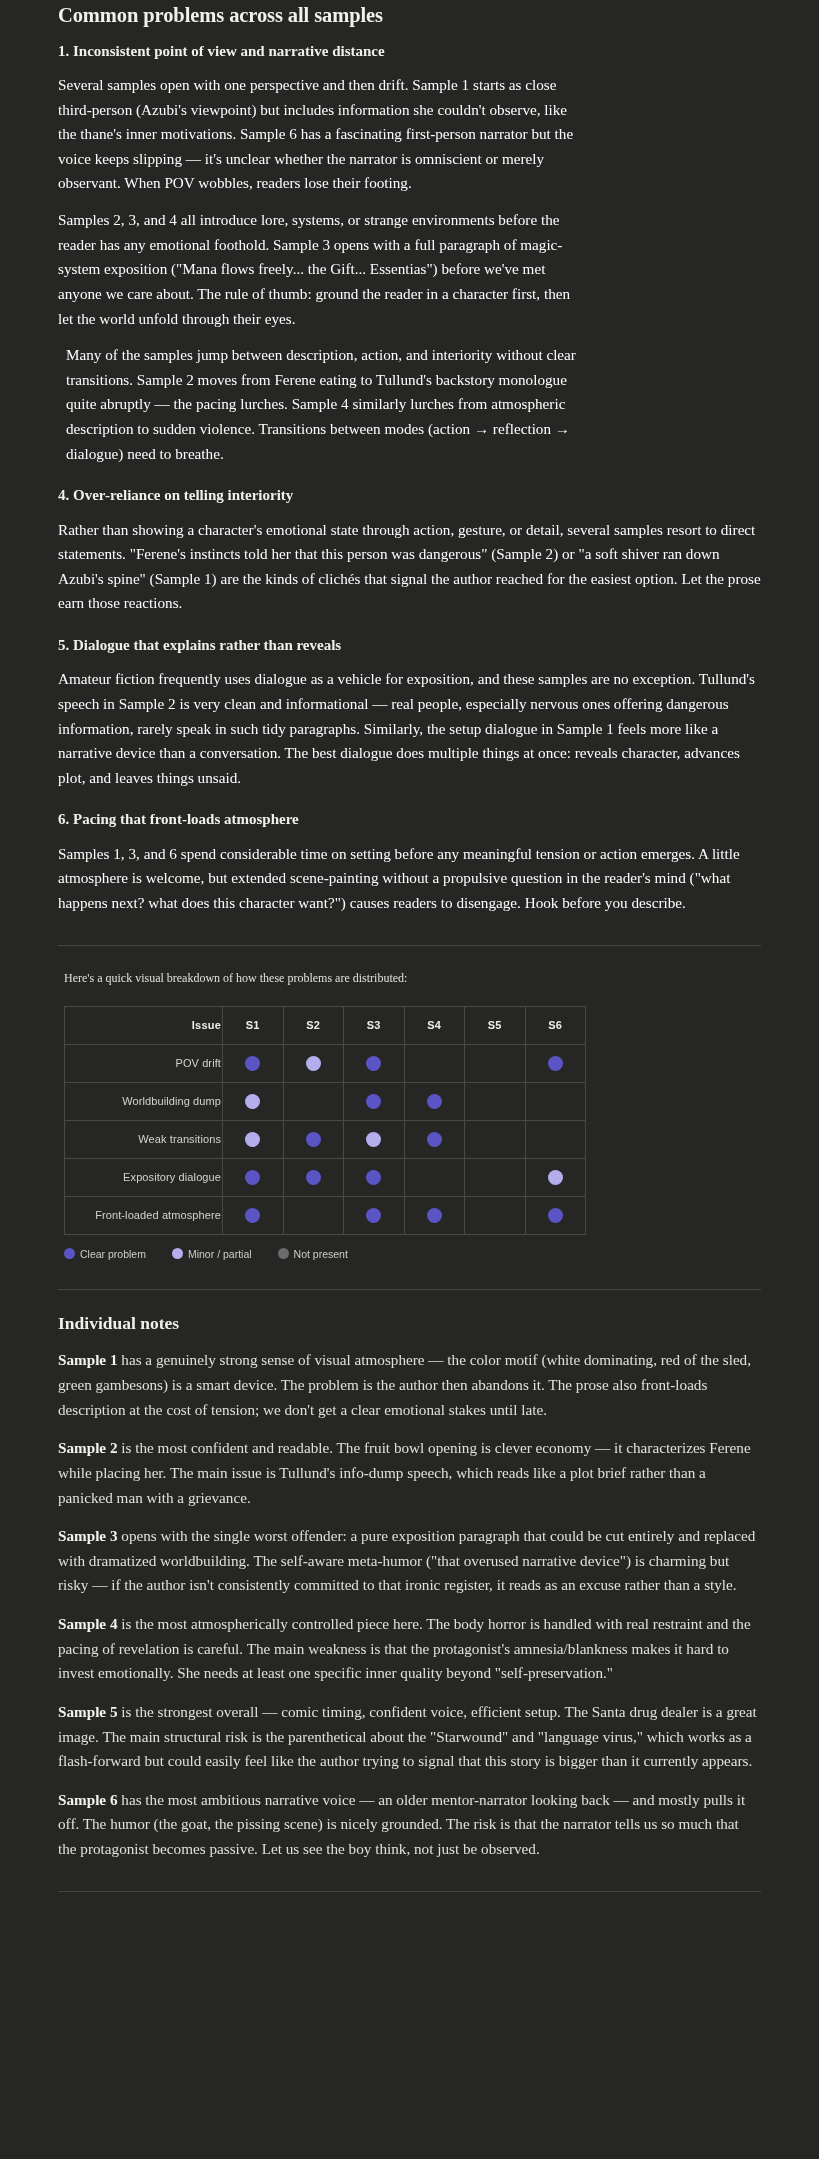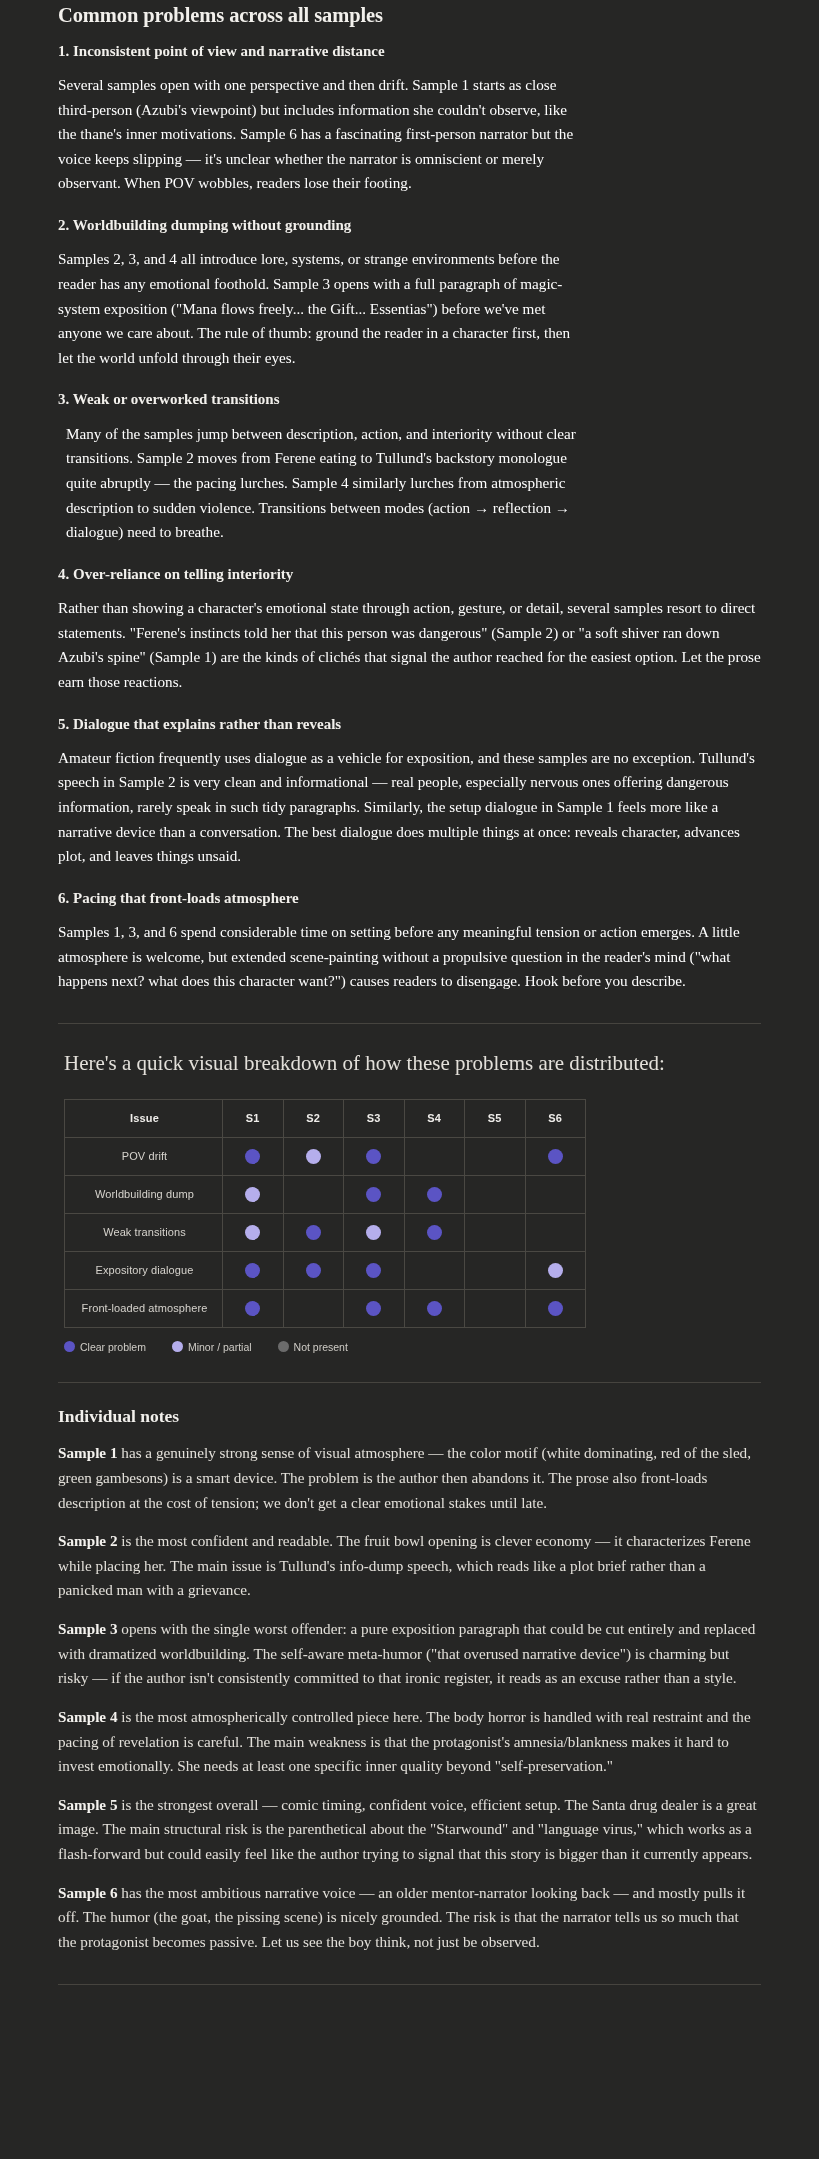--- a/index.html
+++ b/index.html
@@ -46,21 +46,21 @@
 
   hr.rule{
     border:0;
     border-top:1px solid #46443f;
     margin:29px 58px 0 58px;
     max-width:704px;
   }
 
   
   p.leadin{
-    font-size:21px;
+    font-size:12px;
     line-height:1.6;
     margin:23px 0 0 6px;
     color:#e3e0da;
   }
 
   
   .table-wrap{ margin:18px 0 0 6px; }
   table.matrix{
     border-collapse:collapse;
     width:521px;
@@ -68,21 +68,21 @@
     table-layout:fixed;
   }
   table.matrix th, table.matrix td{
     border:1px solid #4a4843;
     height:38px;
     box-sizing:border-box;
   }
   table.matrix th.issue-col,
   table.matrix td.issue-cell{
     width:158px;
-    text-align:center;
+    text-align:right;
     padding-left:3px;
   }
   table.matrix th.s-col, table.matrix td.s-cell{
     width:60.5px;
     text-align:center;
   }
   table.matrix thead th{
     font-size:11px;
     font-weight:700;
     color:#efedea;
@@ -135,24 +135,22 @@
 <body>
 
 <div class="page">
 
   <div class="col col-narrow">
     <h2 class="doc-title">Common problems across all samples</h2>
 
     <h3 class="sec-head first">1. Inconsistent point of view and narrative distance</h3>
     <p class="para">Several samples open with one perspective and then drift. Sample 1 starts as close third-person (Azubi's viewpoint) but includes information she couldn't observe, like the thane's inner motivations. Sample 6 has a fascinating first-person narrator but the voice keeps slipping — it's unclear whether the narrator is omniscient or merely observant. When POV wobbles, readers lose their footing.</p>
 
-    <h3 class="sec-head">2. Worldbuilding dumping without grounding</h3>
     <p class="para">Samples 2, 3, and 4 all introduce lore, systems, or strange environments before the reader has any emotional foothold. Sample 3 opens with a full paragraph of magic-system exposition ("Mana flows freely... the Gift... Essentias") before we've met anyone we care about. The rule of thumb: ground the reader in a character first, then let the world unfold through their eyes.</p>
 
-    <h3 class="sec-head">3. Weak or overworked transitions</h3>
     <p class="para indent">Many of the samples jump between description, action, and interiority without clear transitions. Sample 2 moves from Ferene eating to Tullund's backstory monologue quite abruptly — the pacing lurches. Sample 4 similarly lurches from atmospheric description to sudden violence. Transitions between modes (action → reflection → dialogue) need to breathe.</p>
   </div>
 
   <div class="col col-wide">
     <h3 class="sec-head">4. Over-reliance on telling interiority</h3>
     <p class="para">Rather than showing a character's emotional state through action, gesture, or detail, several samples resort to direct statements. "Ferene's instincts told her that this person was dangerous" (Sample 2) or "a soft shiver ran down Azubi's spine" (Sample 1) are the kinds of clichés that signal the author reached for the easiest option. Let the prose earn those reactions.</p>
 
     <h3 class="sec-head">5. Dialogue that explains rather than reveals</h3>
     <p class="para">Amateur fiction frequently uses dialogue as a vehicle for exposition, and these samples are no exception. Tullund's speech in Sample 2 is very clean and informational — real people, especially nervous ones offering dangerous information, rarely speak in such tidy paragraphs. Similarly, the setup dialogue in Sample 1 feels more like a narrative device than a conversation. The best dialogue does multiple things at once: reveals character, advances plot, and leaves things unsaid.</p>
 

